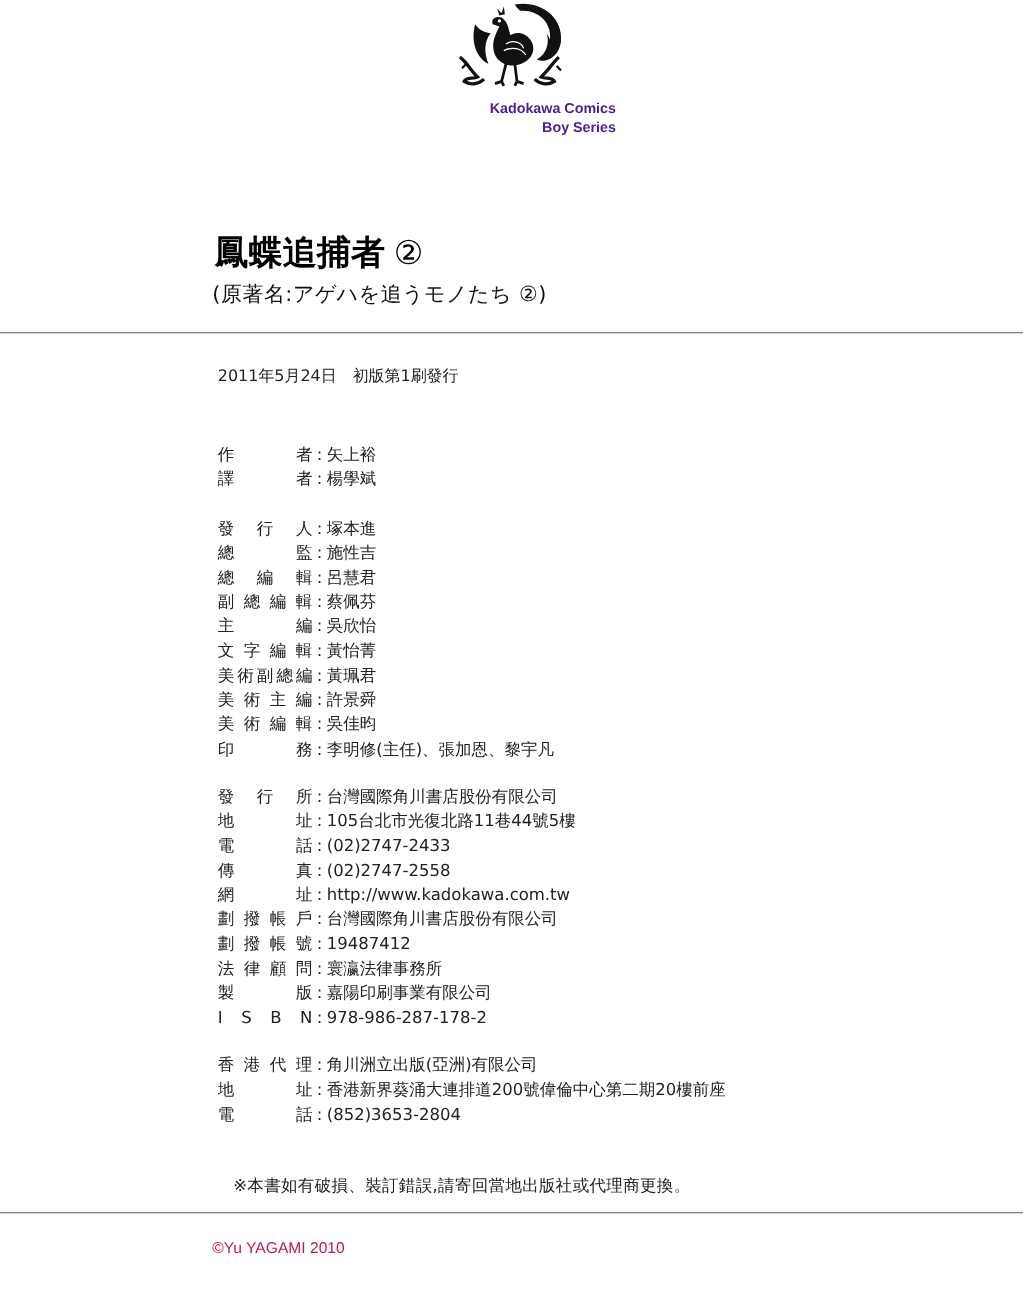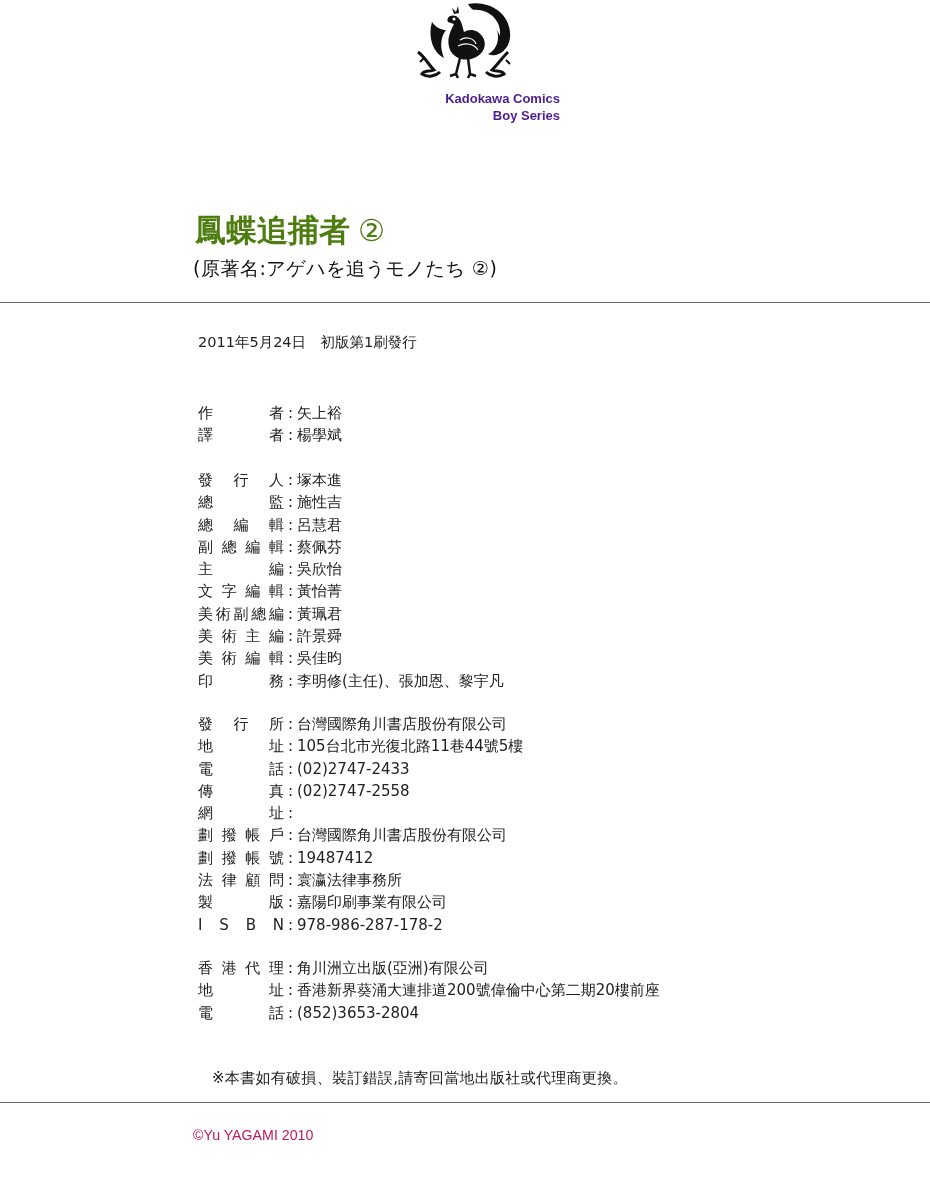--- a/index.html
+++ b/index.html
@@ -35,21 +35,21 @@
       color: #4c1d95;
     }
     .title {
       position: absolute;
       left: 195px;
       top: 212px;
       font-family: "DejaVu Sans", sans-serif;
       font-weight: bold;
       font-size: 31px;
       line-height: 36px;
-      color: #4d7c0f;
+      color: #000000;
       letter-spacing: 0px;
     }
     .title .num {
       font-weight: normal;
       font-size: 30px;
       margin-left: 8px;
     }
     .orig-title {
       position: absolute;
       left: 193px;
@@ -312,20 +312,21 @@
       </div>
       <div class="colon">:</div>
       <div class="value">(02)2747-2558</div>
     </div>
     <div class="row">
       <div class="label">
         <span>網</span>
         <span>址</span>
       </div>
       <div class="colon">:</div>
+      <div class="value">http://www.kadokawa.com.tw</div>
     </div>
     <div class="row">
       <div class="label">
         <span>劃</span>
         <span>撥</span>
         <span>帳</span>
         <span>戶</span>
       </div>
       <div class="colon">:</div>
       <div class="value">台灣國際角川書店股份有限公司</div>

